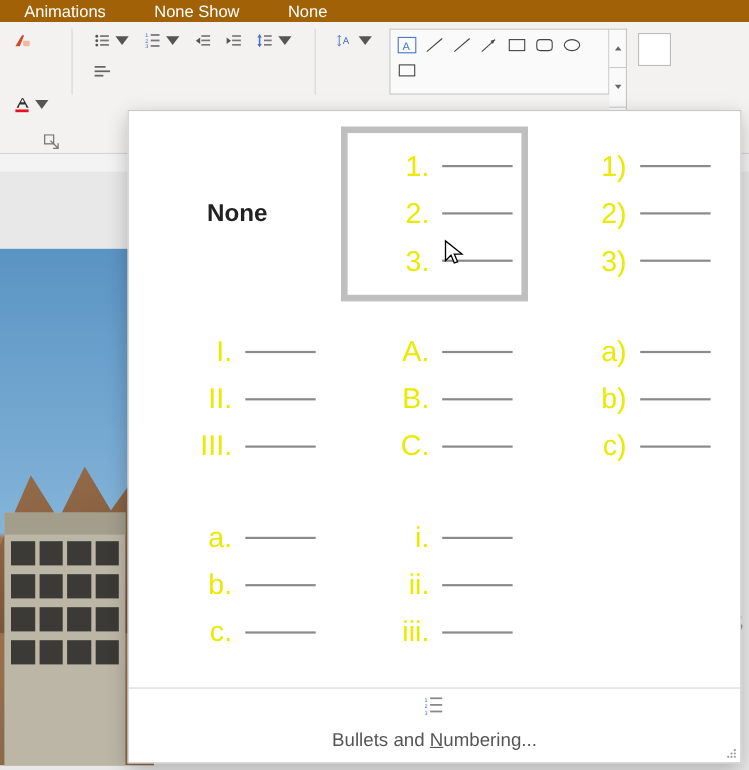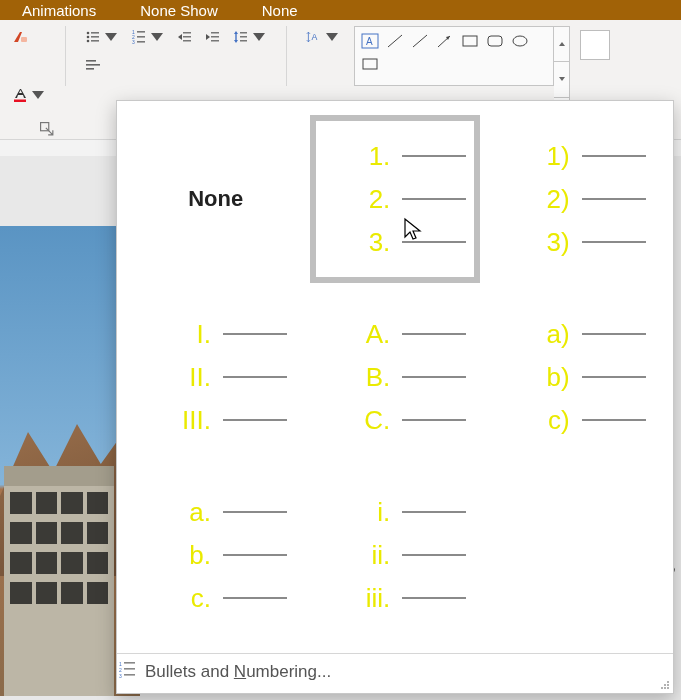--- a/index.html
+++ b/index.html
@@ -52,21 +52,21 @@
 .tile { position: relative; display: flex; flex-direction: column; justify-content: center; align-items: flex-start; padding-left: 38px; border: 6px solid transparent; cursor: pointer; }
 .tile.none { align-items: center; padding-left: 0; font-size: 22px; color: #222; font-weight: bold; }
 .tile.selected { border-color: #bfbfbf; }
 .lrow { display: flex; align-items: center; gap: 12px; margin: 6px 0; }
 .num { font-family: Arial, sans-serif; font-size: 26px; color: #eaea00; min-width: 36px; text-align: right; }
 .line { width: 64px; height: 2px; background: #8a8a8a; }
 
 .cursor { position: absolute; pointer-events: none; }
 .cursor svg { width: 24px; height: 24px; }
 
-.gallery-footer { border-top: 1px solid #d6d6d6; padding: 6px 2px 10px; display: flex; align-items: center; gap: 8px; font-size: 17px; color: #555; }
+.gallery-footer { border-top: 1px solid #d6d6d6; padding: 6px 22px 10px; display: flex; align-items: center; gap: 8px; font-size: 17px; color: #555; flex-direction: column; }
 .gallery-footer .underline { text-decoration: underline; }
 .gallery-grip { position: absolute; bottom: 3px; right: 3px; width: 12px; height: 12px; }
 .gallery-grip svg { width: 12px; height: 12px; }
 
 .numlist-icon svg { width: 18px; height: 18px; }
 </style>
 </head>
 <body>
 
 <div class="ribbon-tabs">

